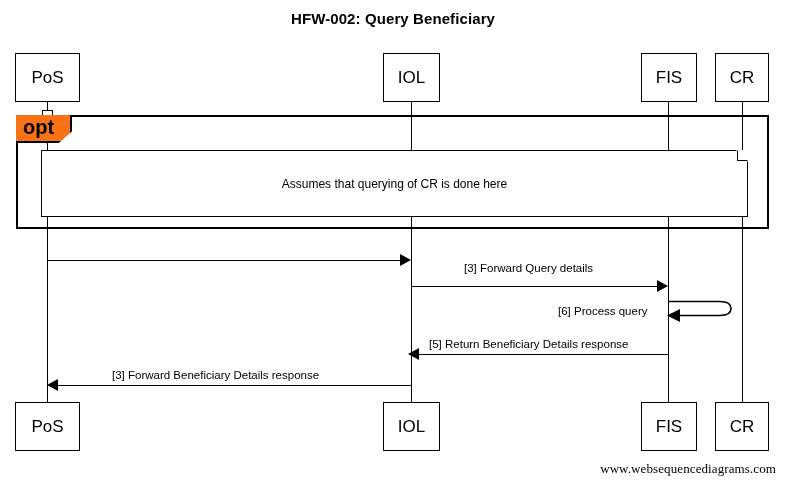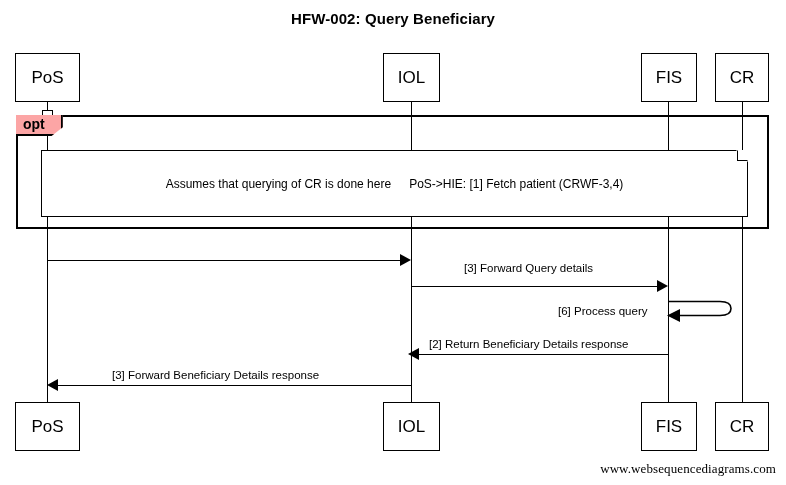--- a/index.html
+++ b/index.html
@@ -60,25 +60,25 @@
   .fragment {
     position: absolute;
     border: 2px solid #000000;
     background: transparent;
     box-sizing: border-box;
     z-index: 4;
   }
   .fragment-label {
     position: absolute;
     box-sizing: border-box;
-    background: #fca5a5;
+    background: #f97316;
     border: 2px solid #000000;
     border-top: none;
     border-left: none;
-    font-size: 14px;
+    font-size: 20px;
     font-weight: bold;
     padding: 1px 16px 2px 7px;
     line-height: 1.15;
     z-index: 5;
     clip-path: polygon(0 0, 100% 0, 100% 58%, 76% 100%, 0 100%);
   }
   
   .note {
     position: absolute;
     background: #ffffff;
@@ -176,42 +176,41 @@
   <div class="lifeline" style="left:742px; top:102px; height:305px;"></div>
 
   <div class="fragment" style="left:16px; top:115px; width:753px; height:114px;"></div>
   <div class="fragment-label" style="left:16px; top:115px;">opt</div>
 
   <div class="note" style="left:41px; top:150px; width:707px; height:67px;">
     <div class="note-fold-cut"></div>
     <div class="note-fold"></div>
     <div class="note-inner">
       <div>Assumes that querying of CR is done here</div>
-      <div>PoS-&gt;HIE: [1] Fetch patient (CRWF-3,4)</div>
     </div>
   </div>
 
   <div class="activation" style="left:42px; top:110px; width:11px; height:8px;"></div>
 
   <div class="msg-line" style="left:47px; top:260px; width:357px;"></div>
   <div class="msg-head right" style="left:400px; top:254px;"></div>
 
   <div class="msg-line" style="left:411px; top:286px; width:250px;"></div>
   <div class="msg-head right" style="left:657px; top:280px;"></div>
   <div class="msg-label" style="left:464px; top:262px;">[3] Forward Query details</div>
 
   <svg class="selfloop" width="80" height="40" style="left:664px; top:296px;" viewBox="0 0 80 40">
     <path d="M 4.5 5.5 L 56 5.5 Q 67 5.5 67 12.5 Q 67 19.5 56 19.5 L 14 19.5" fill="none" stroke="#000000" stroke-width="1.6"></path>
     <polygon points="16,13.0 16,26.0 3,19.6" fill="#000000"></polygon>
   </svg>
   <div class="msg-label" style="left:558px; top:305px;">[6] Process query</div>
 
   <div class="msg-line" style="left:418px; top:354px; width:250px;"></div>
   <div class="msg-head left" style="left:408px; top:348px;"></div>
-  <div class="msg-label" style="left:429px; top:338px;">[2] Return Beneficiary Details response</div>
+  <div class="msg-label" style="left:429px; top:338px;">[5] Return Beneficiary Details response</div>
 
   <div class="msg-line" style="left:57px; top:385px; width:355px;"></div>
   <div class="msg-head left" style="left:47px; top:379px;"></div>
   <div class="msg-label" style="left:112px; top:369px;">[3] Forward Beneficiary Details response</div>
 
   <div class="participant" style="left:15px; top:53px; width:65px; height:49px;">
     <span>PoS</span>
   </div>
   <div class="participant" style="left:383px; top:53px; width:57px; height:49px;">
     <span>IOL</span>

